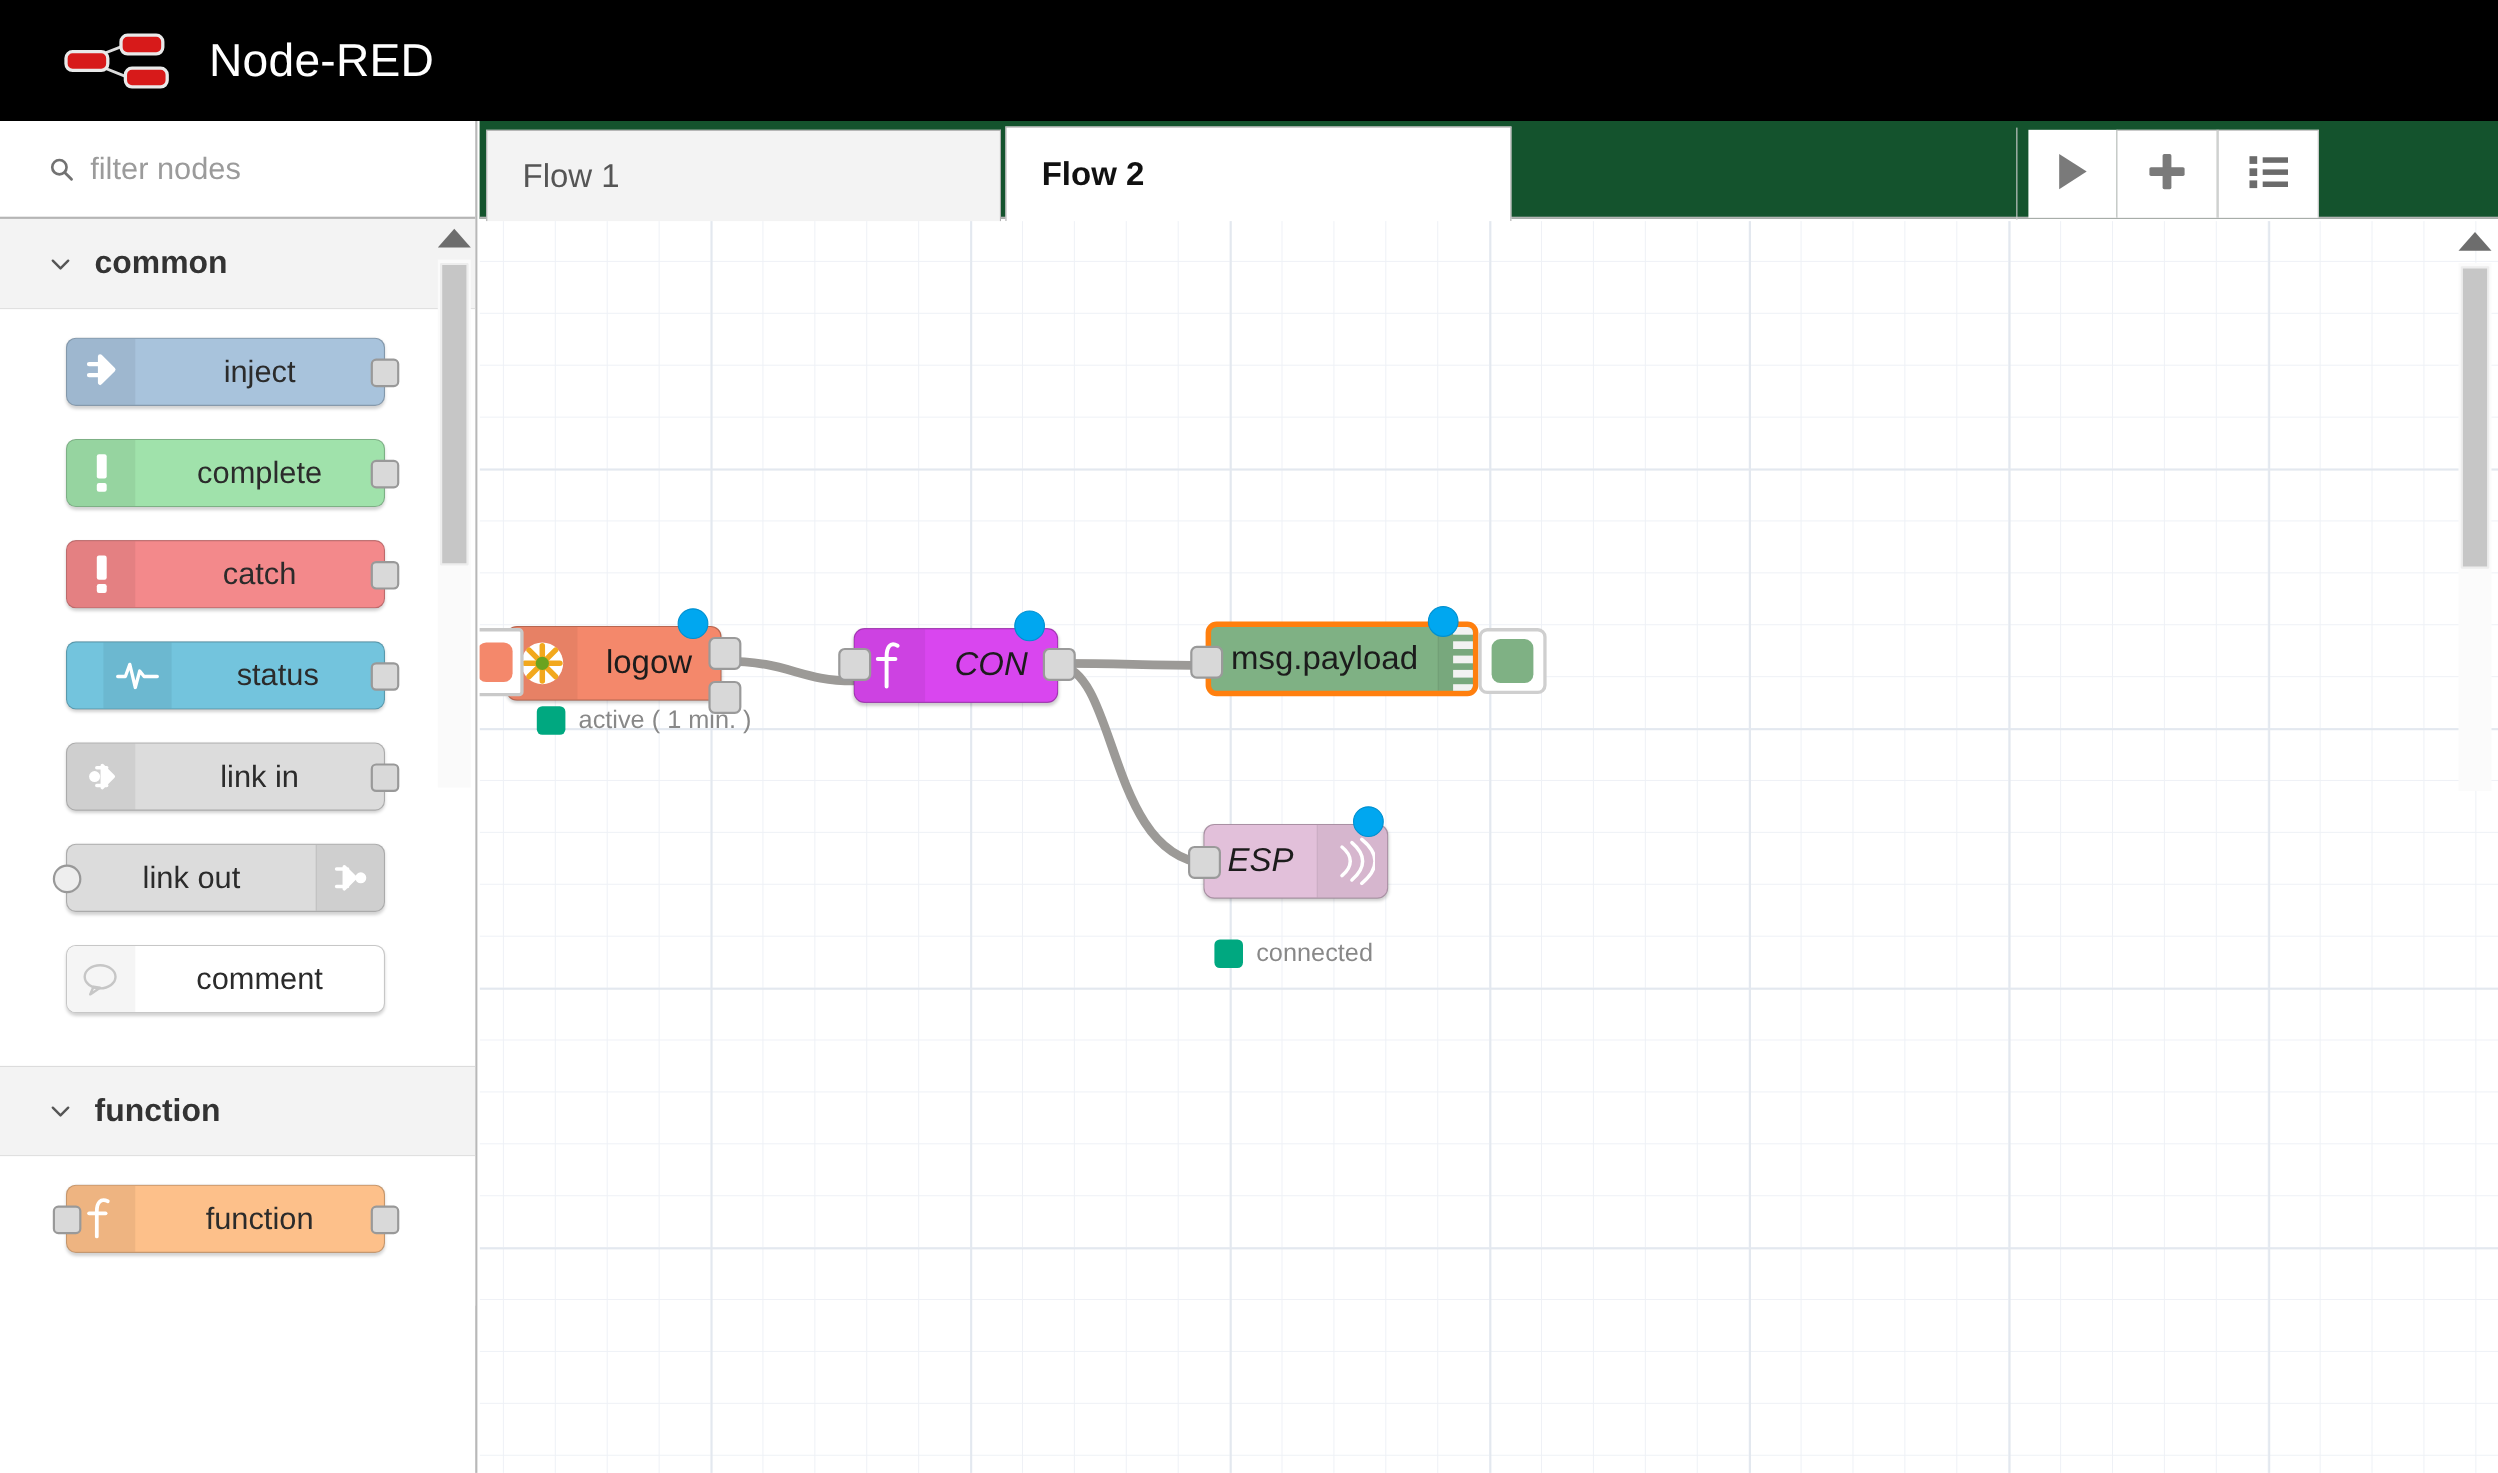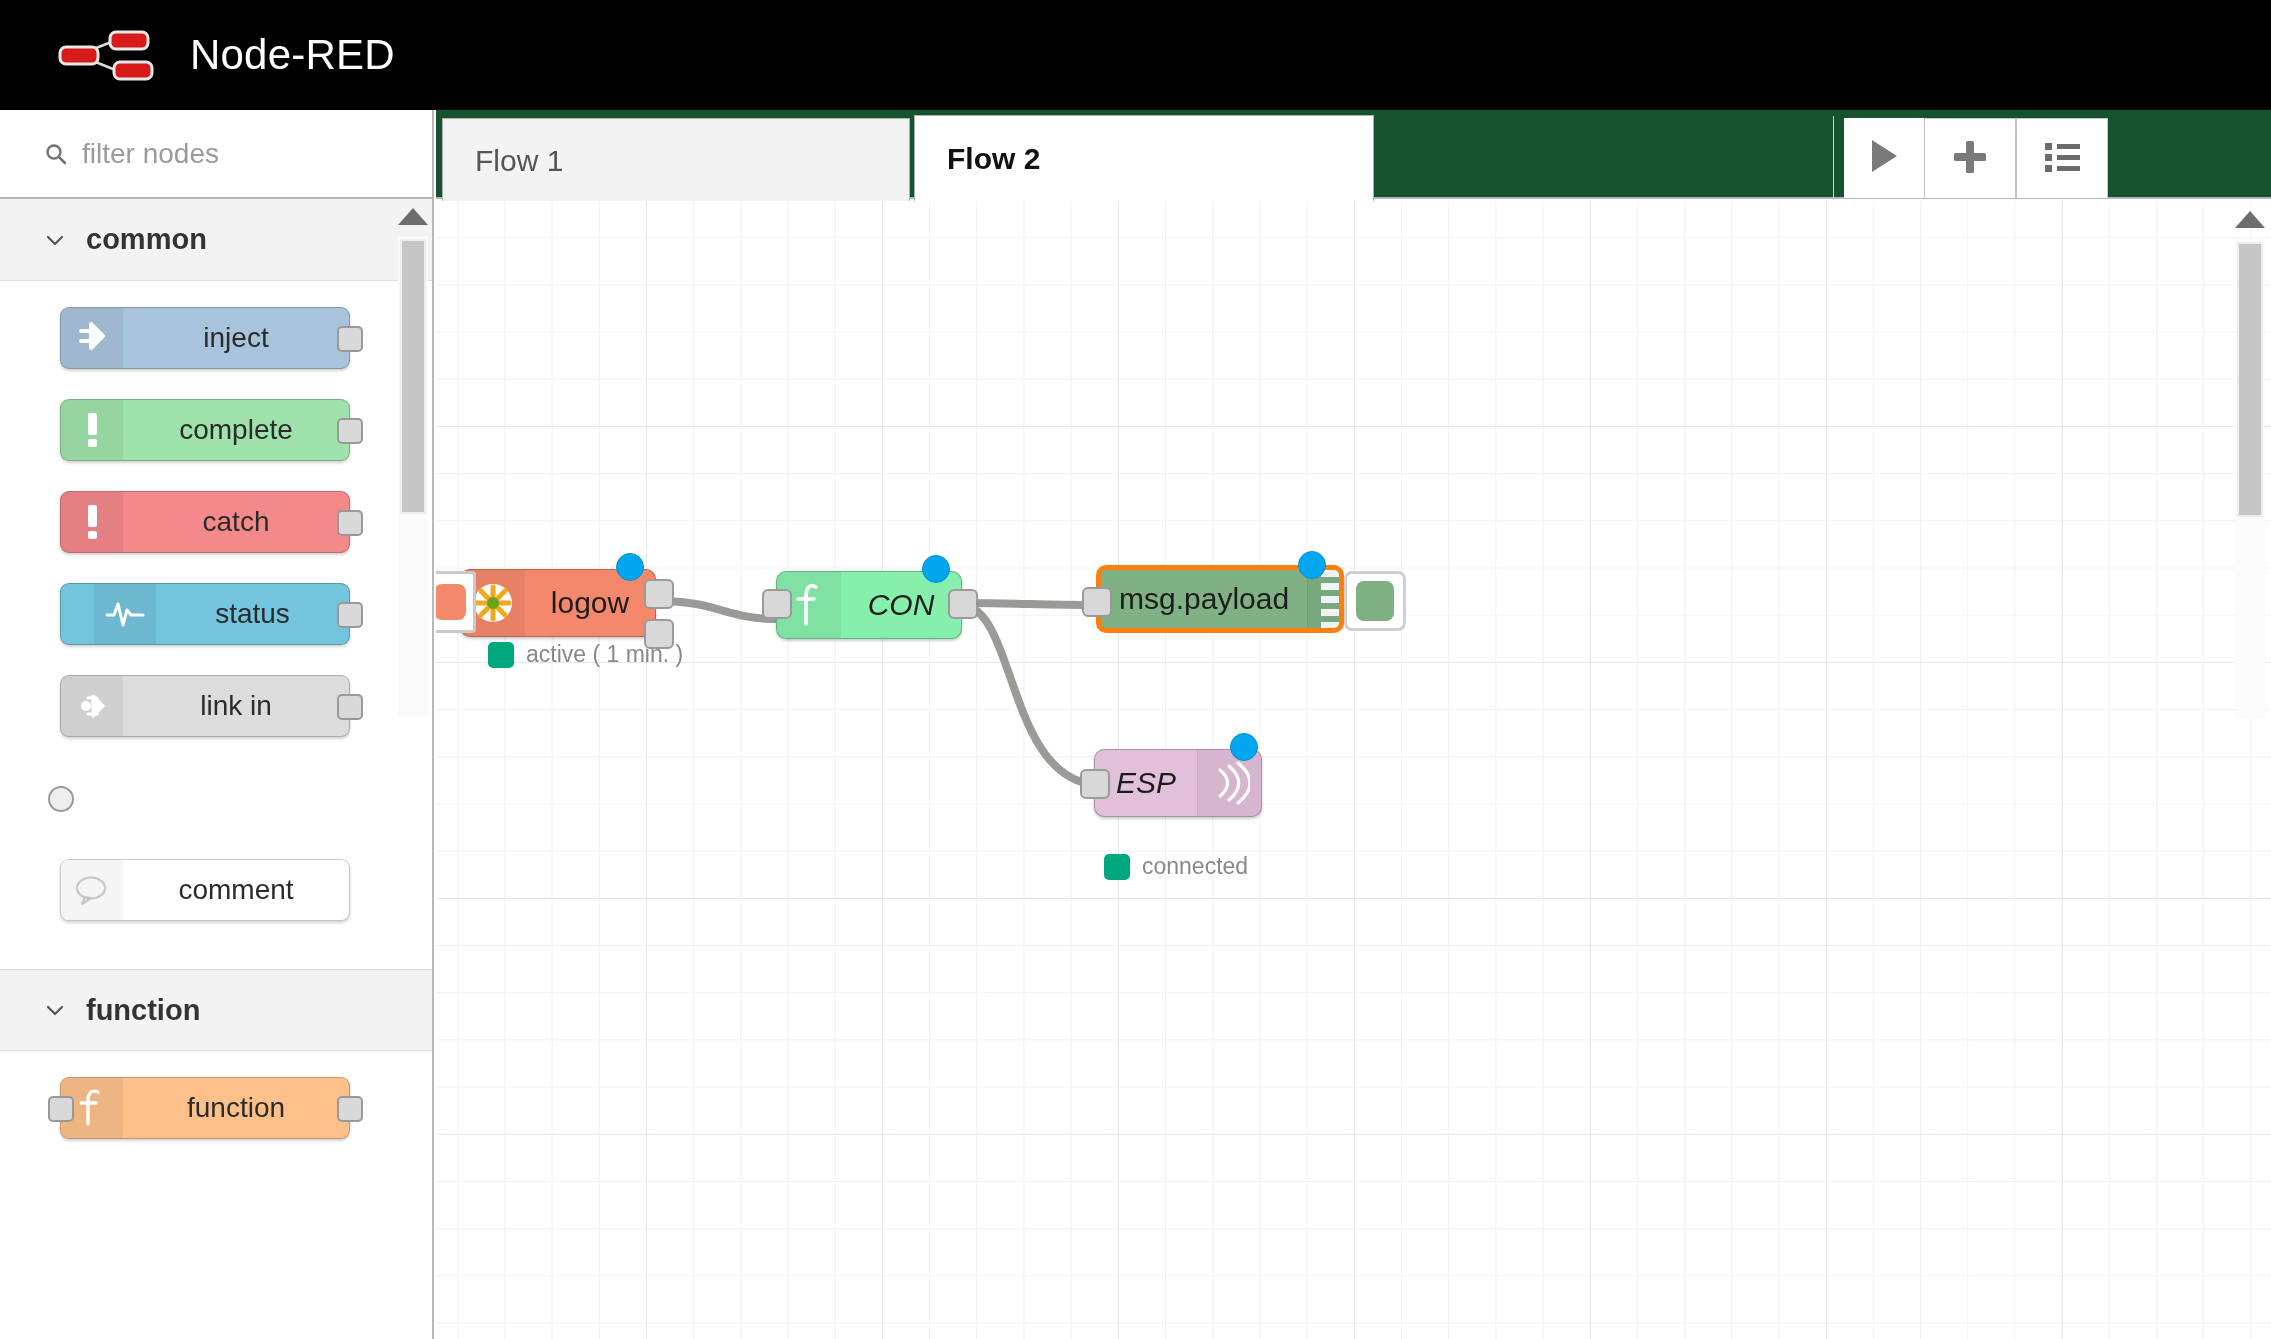--- a/index.html
+++ b/index.html
@@ -278,20 +278,29 @@
                 <circle cx="11" cy="17" r="5" fill="#fff"></circle>
                 <path d="M13 9 H22 M13 25 H22 M18 7 L28 17 L18 27 Z" fill="#fff" stroke="#fff" stroke-width="3.2" stroke-linejoin="round" stroke-linecap="round"></path>
               </svg>
             </span>
             <span class="plabel">link in</span>
           </div>
           <span class="port right" style="left:337px;"></span>
         </div>
 
         <div class="node-row">
+          <div class="pnode" style="left:60px; width:290px; background:#dcdcdc;">
+            <span class="plabel">link out</span>
+            <span class="icon-box right">
+              <svg width="34" height="34" viewBox="0 0 34 34">
+                <path d="M4 9 H14 M4 25 H14 M11 7 L21 17 L11 27 Z" fill="#fff" stroke="#fff" stroke-width="3.2" stroke-linejoin="round" stroke-linecap="round"></path>
+                <circle cx="26" cy="17" r="5" fill="#fff"></circle>
+              </svg>
+            </span>
+          </div>
           <span class="port left round" style="left:48px;"></span>
         </div>
 
         <div class="node-row">
           <div class="pnode" style="left:60px; width:290px; background:#ffffff;">
             <span class="icon-box" style="background:#f5f5f5;">
               <svg width="38" height="32" viewBox="0 0 38 32">
                 <ellipse cx="18" cy="14" rx="14" ry="10.5" fill="none" stroke="#c6c6c6" stroke-width="2.2"></ellipse>
                 <path d="M12 23 L9 30 L18 24 Z" fill="none" stroke="#c6c6c6" stroke-width="2.2" stroke-linejoin="round"></path>
               </svg>
@@ -407,21 +416,21 @@
         <span class="flabel">logow</span>
       </div>
       <span class="fport" style="left:208px; top:378px;"></span>
       <span class="fport" style="left:208px; top:418px;"></span>
       <span class="badge-blue" style="left:180px; top:352px;"></span>
       <div class="status-line" style="left:52px; top:440px;">
         <span class="status-dot"></span>
         <span class="status-text">active ( 1 min. )</span>
       </div>
 
-      <div class="fnode" style="left:340px; top:370px; width:186px; background:#86efac;">
+      <div class="fnode" style="left:340px; top:370px; width:186px; background:#d946ef;">
         <span class="ficon">
           <svg width="32" height="48" viewBox="0 0 32 48">
             <path d="M23 6 C16 2 13 8 13 16 L13 43" fill="none" stroke="#fff" stroke-width="3.6" stroke-linecap="round"></path>
             <line x1="5" y1="18" x2="21" y2="18" stroke="#fff" stroke-width="3.6" stroke-linecap="round"></line>
           </svg>
         </span>
         <span class="flabel italic">CON</span>
       </div>
       <span class="fport" style="left:326px; top:388px;"></span>
       <span class="fport" style="left:512px; top:388px;"></span>

